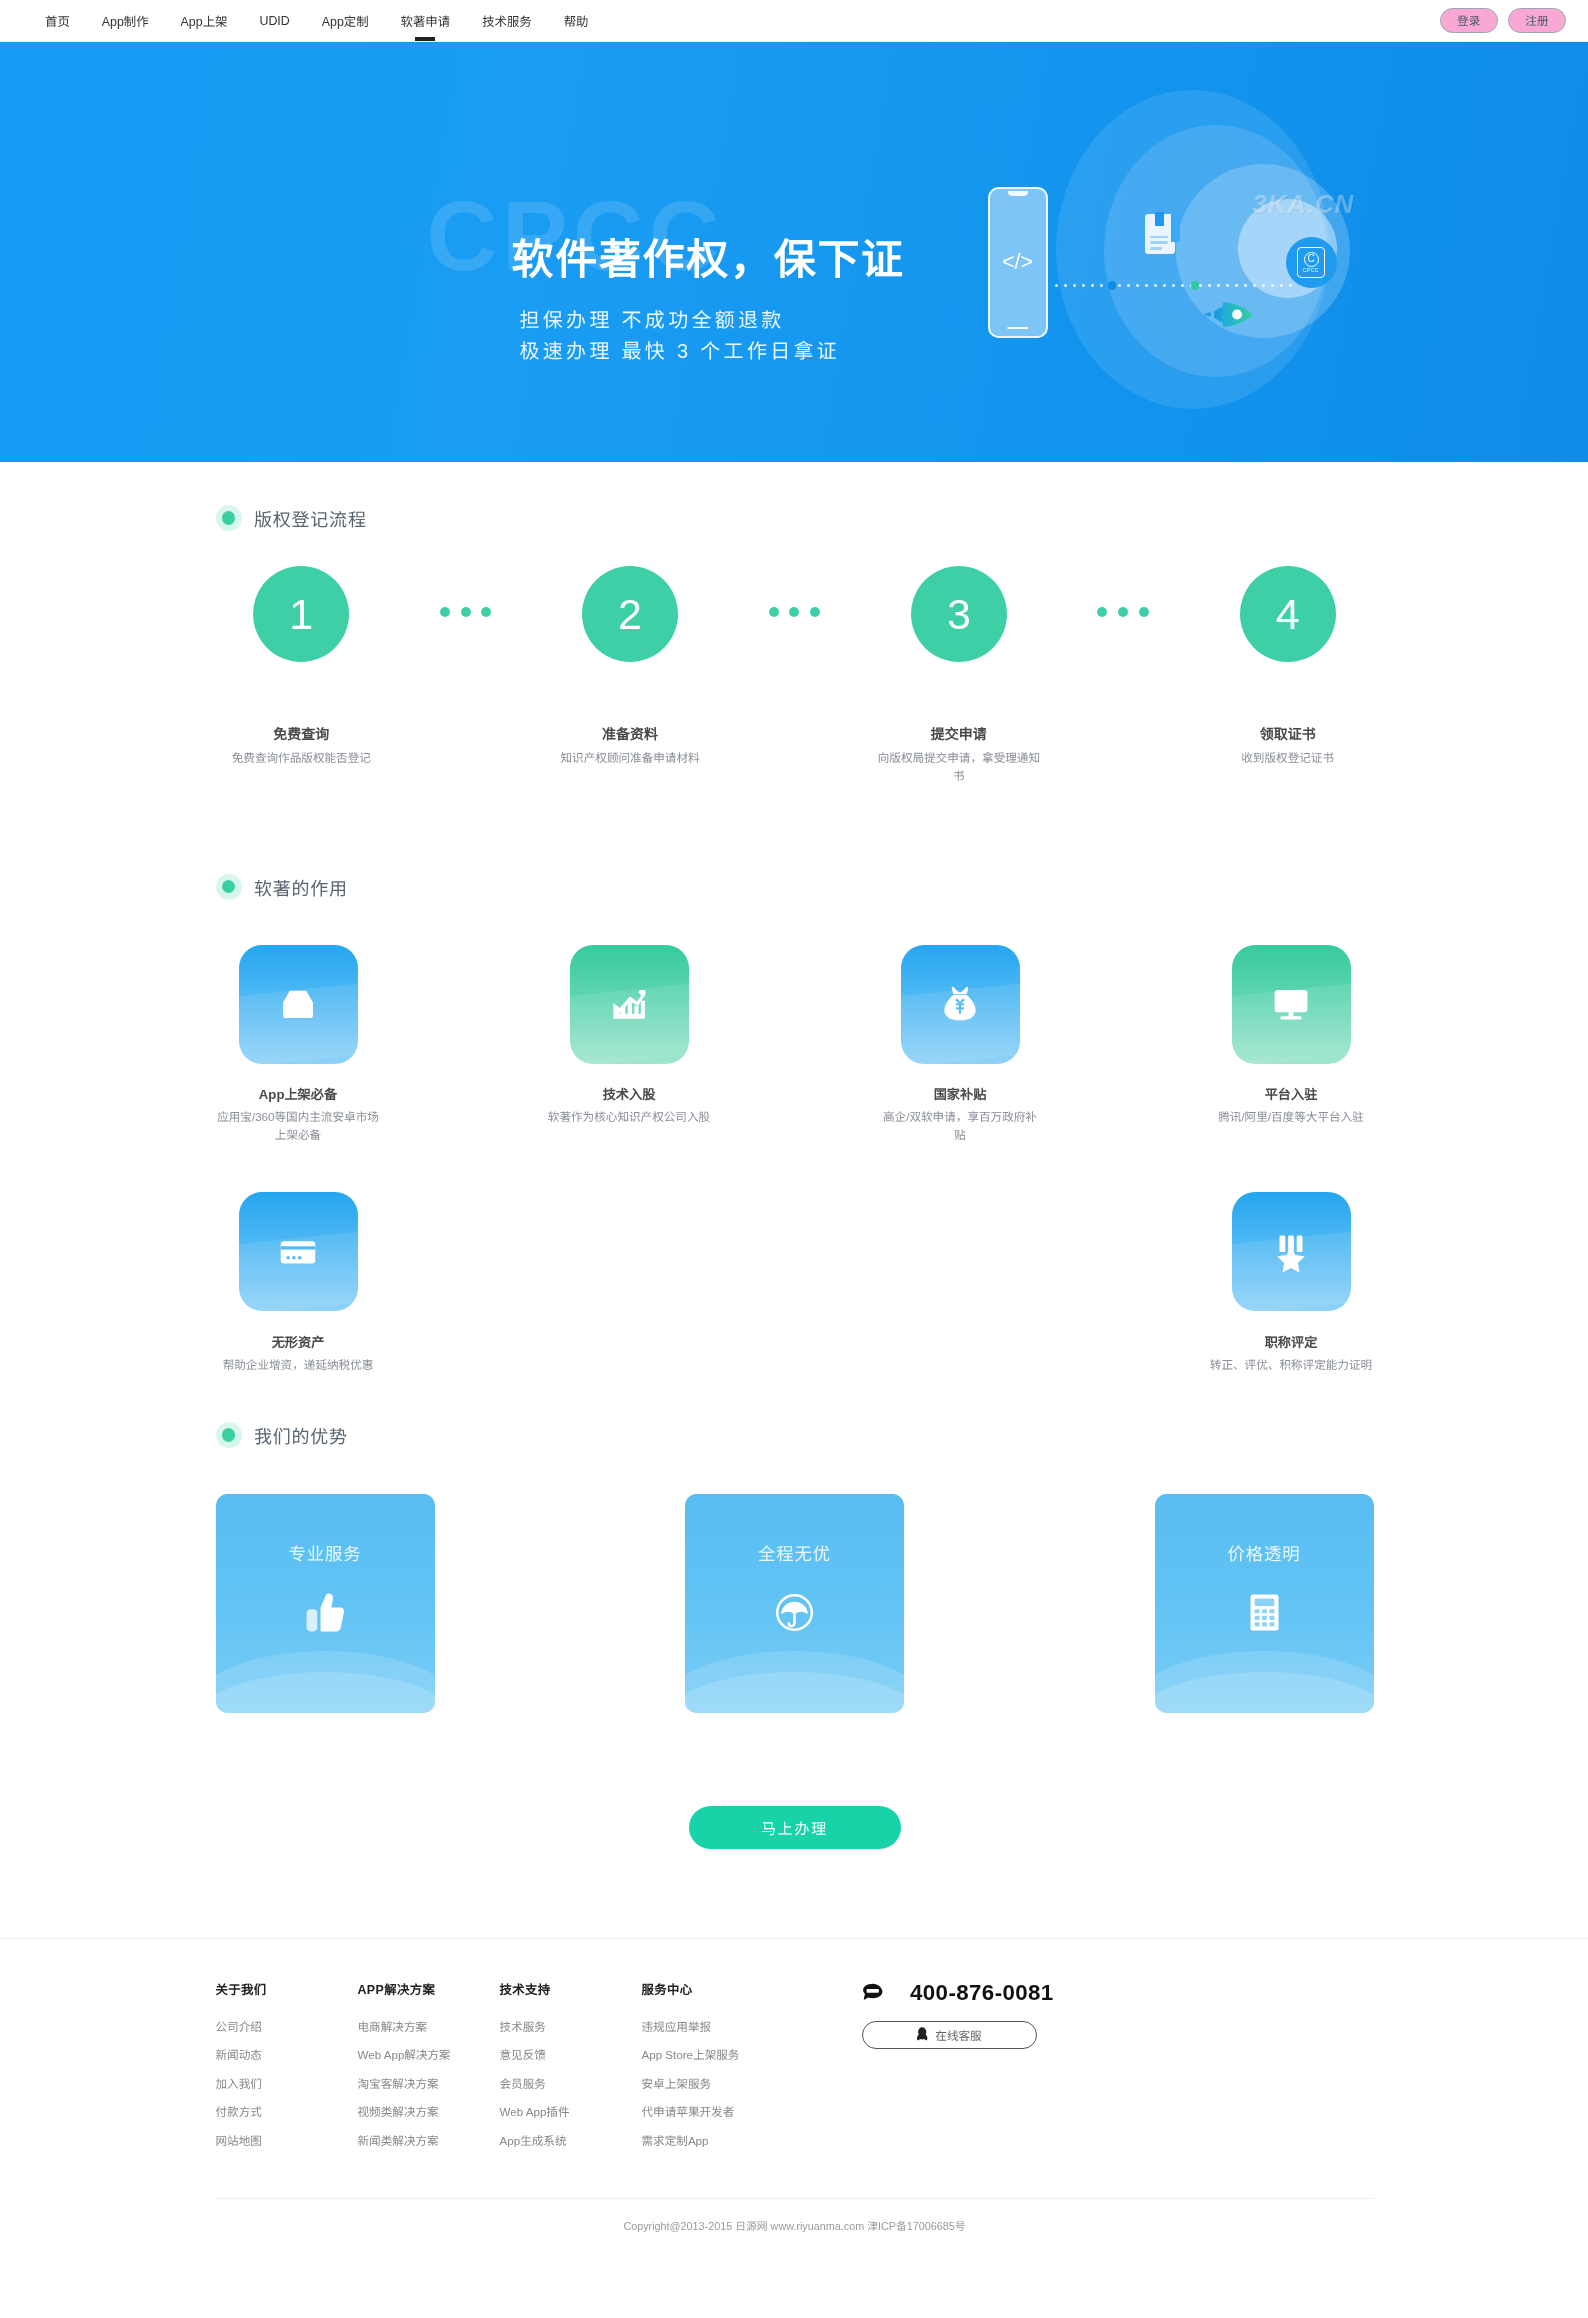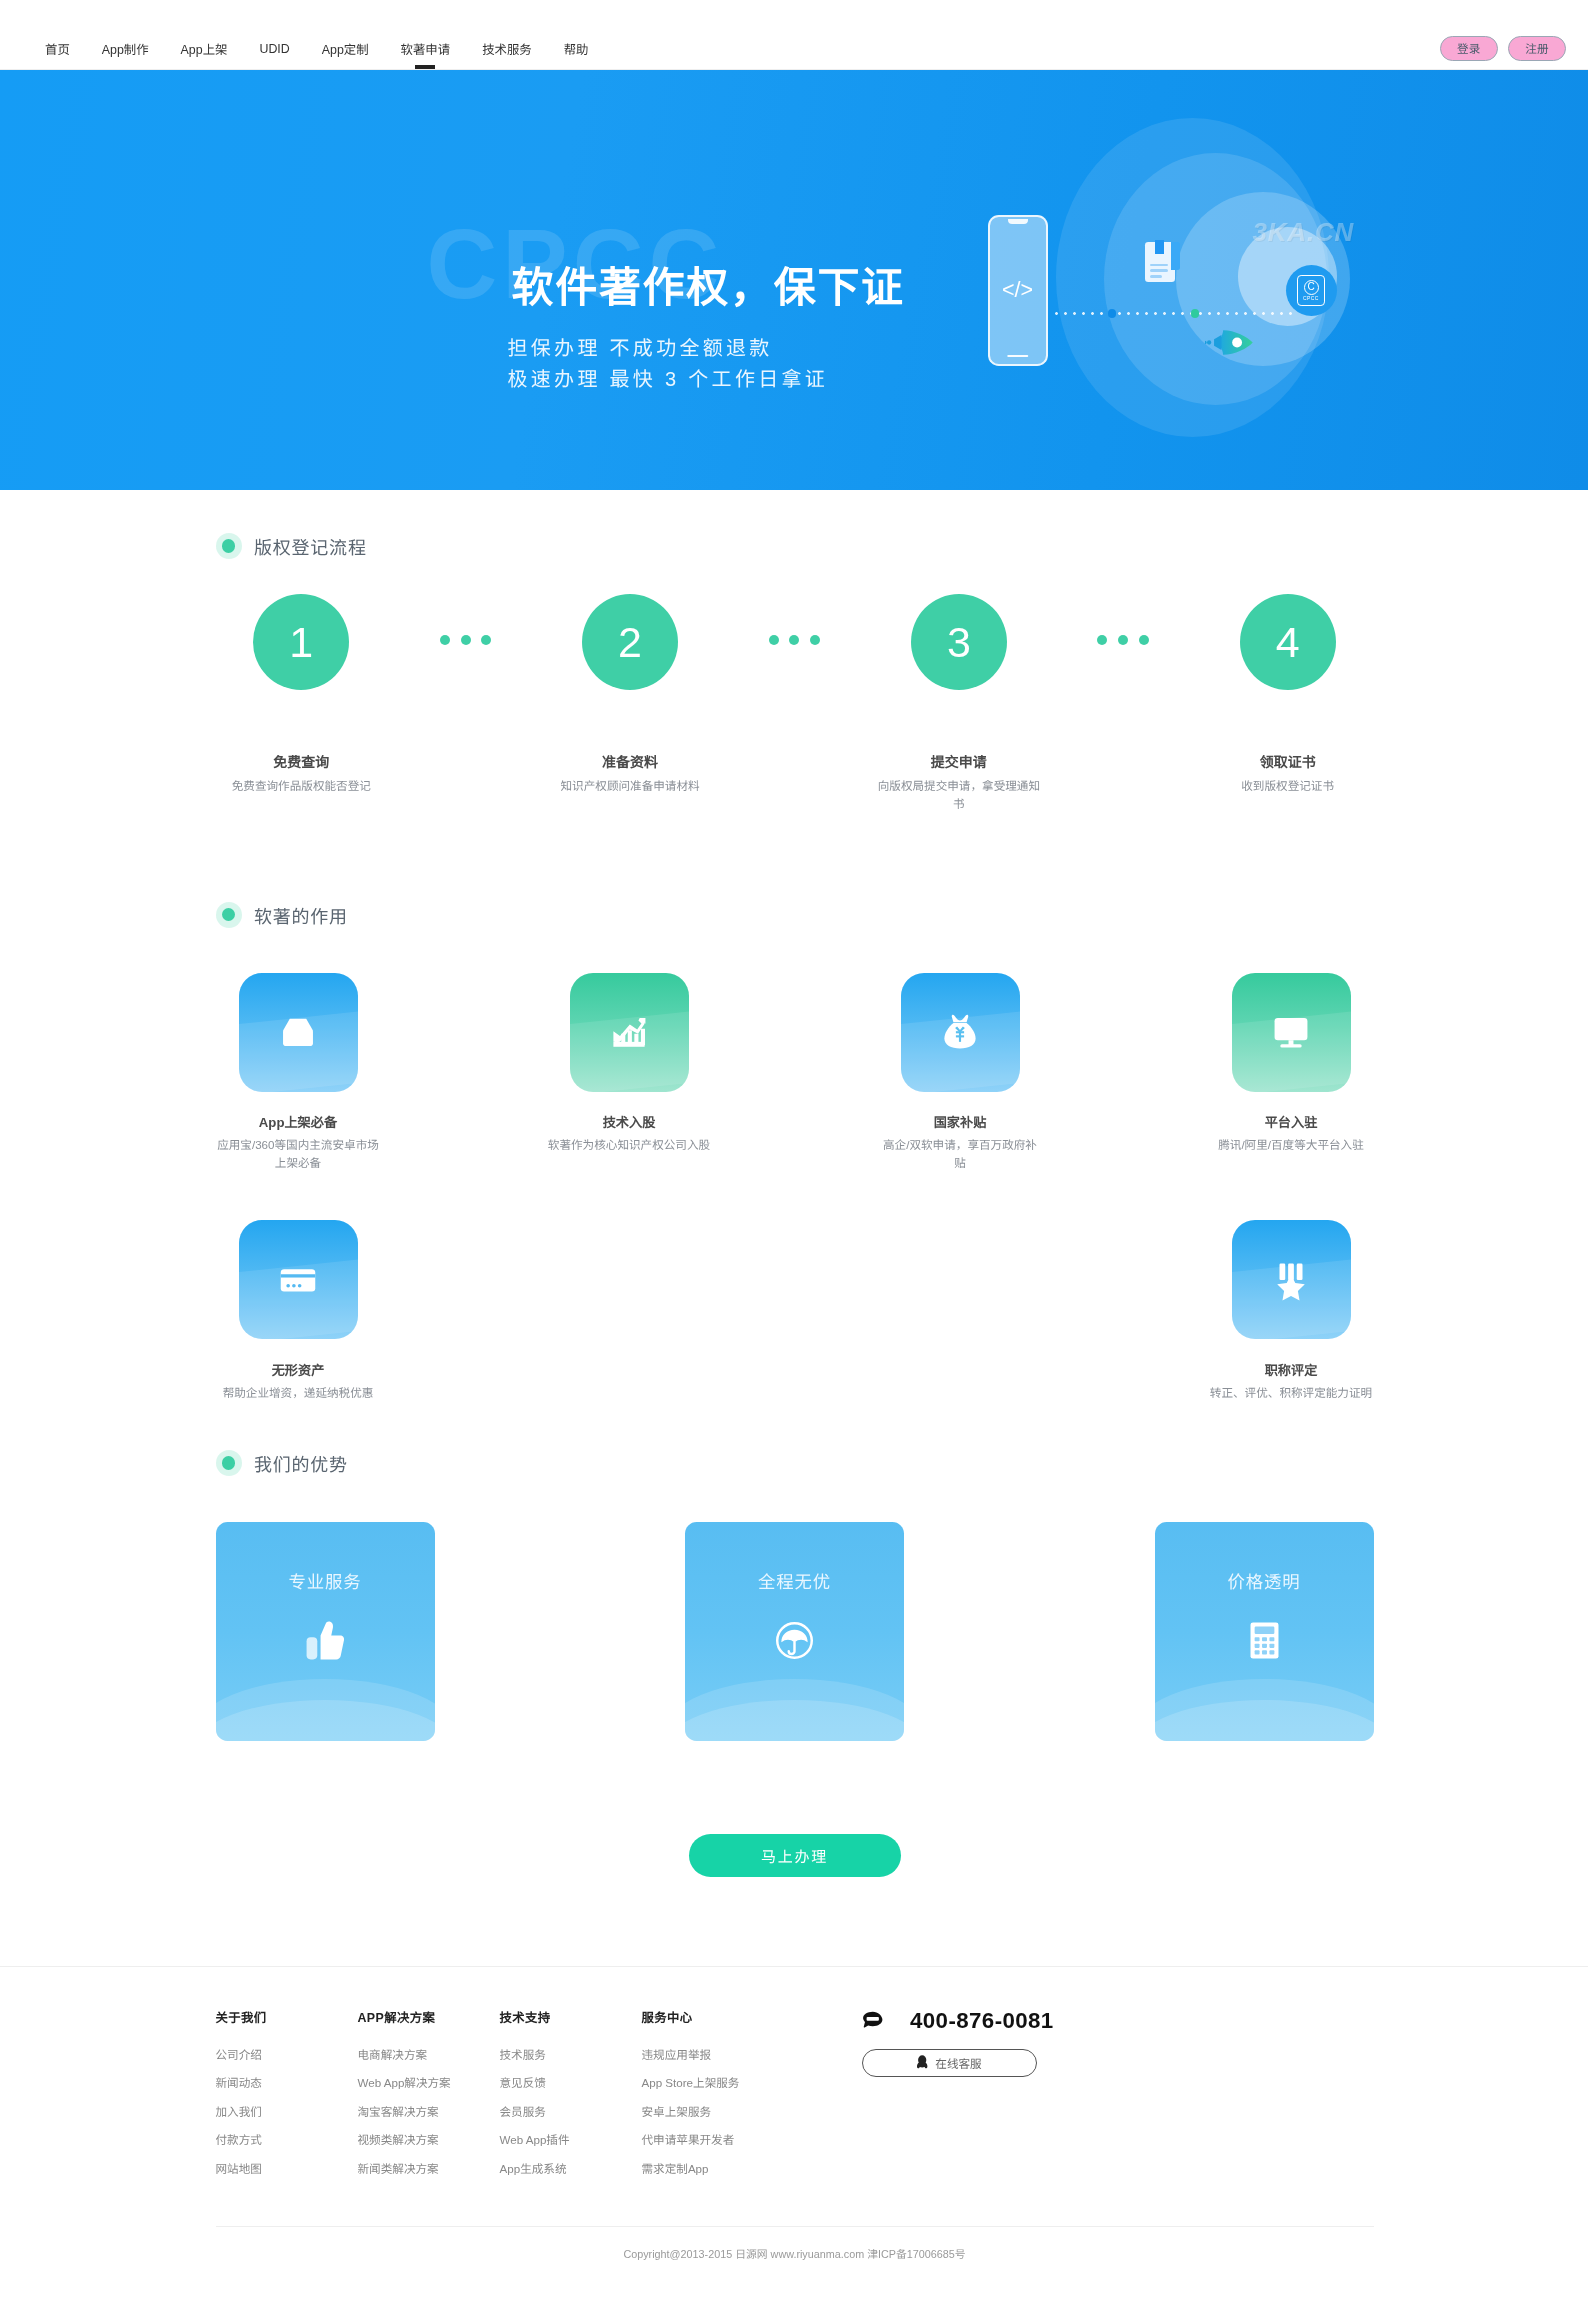--- a/index.html
+++ b/index.html
@@ -8,21 +8,21 @@
     font-family:"Liberation Sans","DejaVu Sans",sans-serif;
     background:#ffffff;
     color:#333;
     -webkit-font-smoothing:antialiased;
   }
   .wrap { width:1589px; margin:0 auto; }
 
   
   .nav {
     height:42px; background:#fff; border-bottom:0.8px solid #eee;
-    display:flex; align-items:center; position:relative;margin-top:28px;
+    display:flex; align-items:center; position:relative;
   }
   .nav-items { display:flex; align-items:center; margin-left:45px; height:42px; }
   .nav-item {
     font-size:12.4px; color:#333; margin-right:32px; height:42px;
     display:flex; align-items:center; position:relative; cursor:pointer;
     white-space:nowrap;
   }
   .nav-item.active::after {
     content:""; position:absolute; bottom:0.8px; left:50%;
     transform:translateX(-50%); width:20px; height:3.3px; background:#222;
@@ -44,21 +44,21 @@
     position:absolute; left:211px; top:145px;
     font-size:98px; font-weight:bold; letter-spacing:5px;
     color:rgba(255,255,255,0.13); user-select:none; line-height:1;
   }
   .hero-title {
     position:absolute; left:296px; top:195px;
     font-size:42px; font-weight:bold; color:#fff; letter-spacing:1.7px;
     line-height:1.1; white-space:nowrap;
   }
   .hero-sub {
-    position:absolute; left:292px; top:263px;
+    position:absolute; left:304px; top:263px;
     font-size:20px; color:#eaf6ff; line-height:1.55; letter-spacing:3.3px;
     white-space:nowrap;
   }
   .hero-art { position:absolute; left:749px; top:33px; width:430px; height:356px; }
   .c-big, .c-mid, .c-sm, .c-xs {
     position:absolute; border-radius:50%; background:rgba(255,255,255,0.12);
   }
   .c-big { left:91px; top:15px; width:273px; height:319px; background:rgba(255,255,255,0.10); }
   .c-mid { left:139px; top:50px; width:223px; height:252px; background:rgba(255,255,255,0.13); }
   .c-sm  { left:211px; top:89px; width:174px; height:174px; background:rgba(255,255,255,0.20); }

